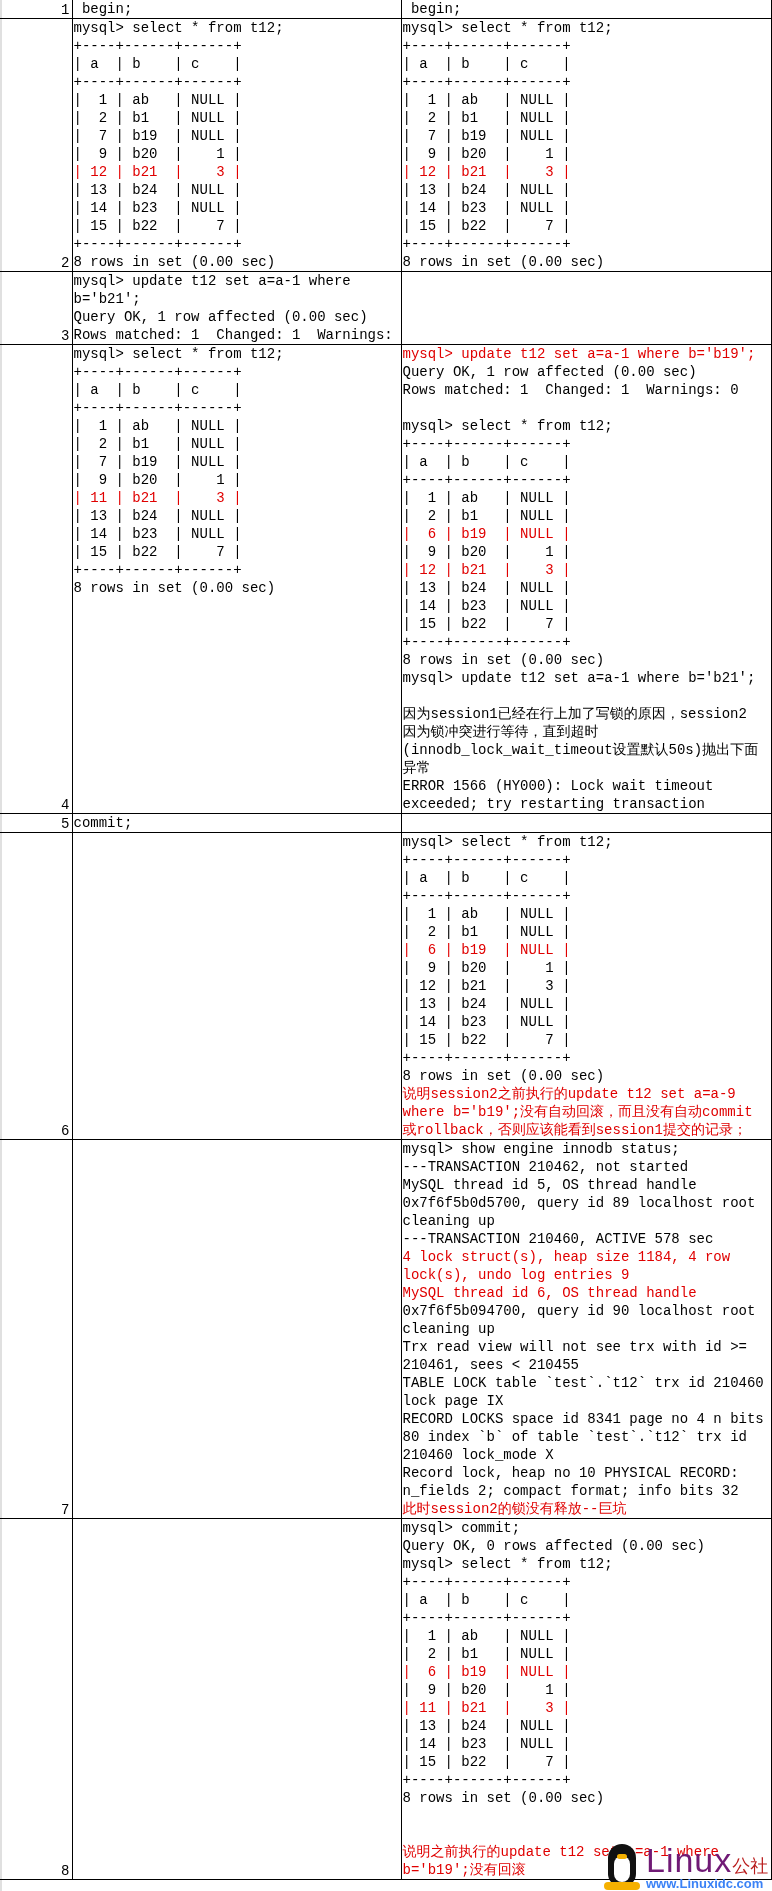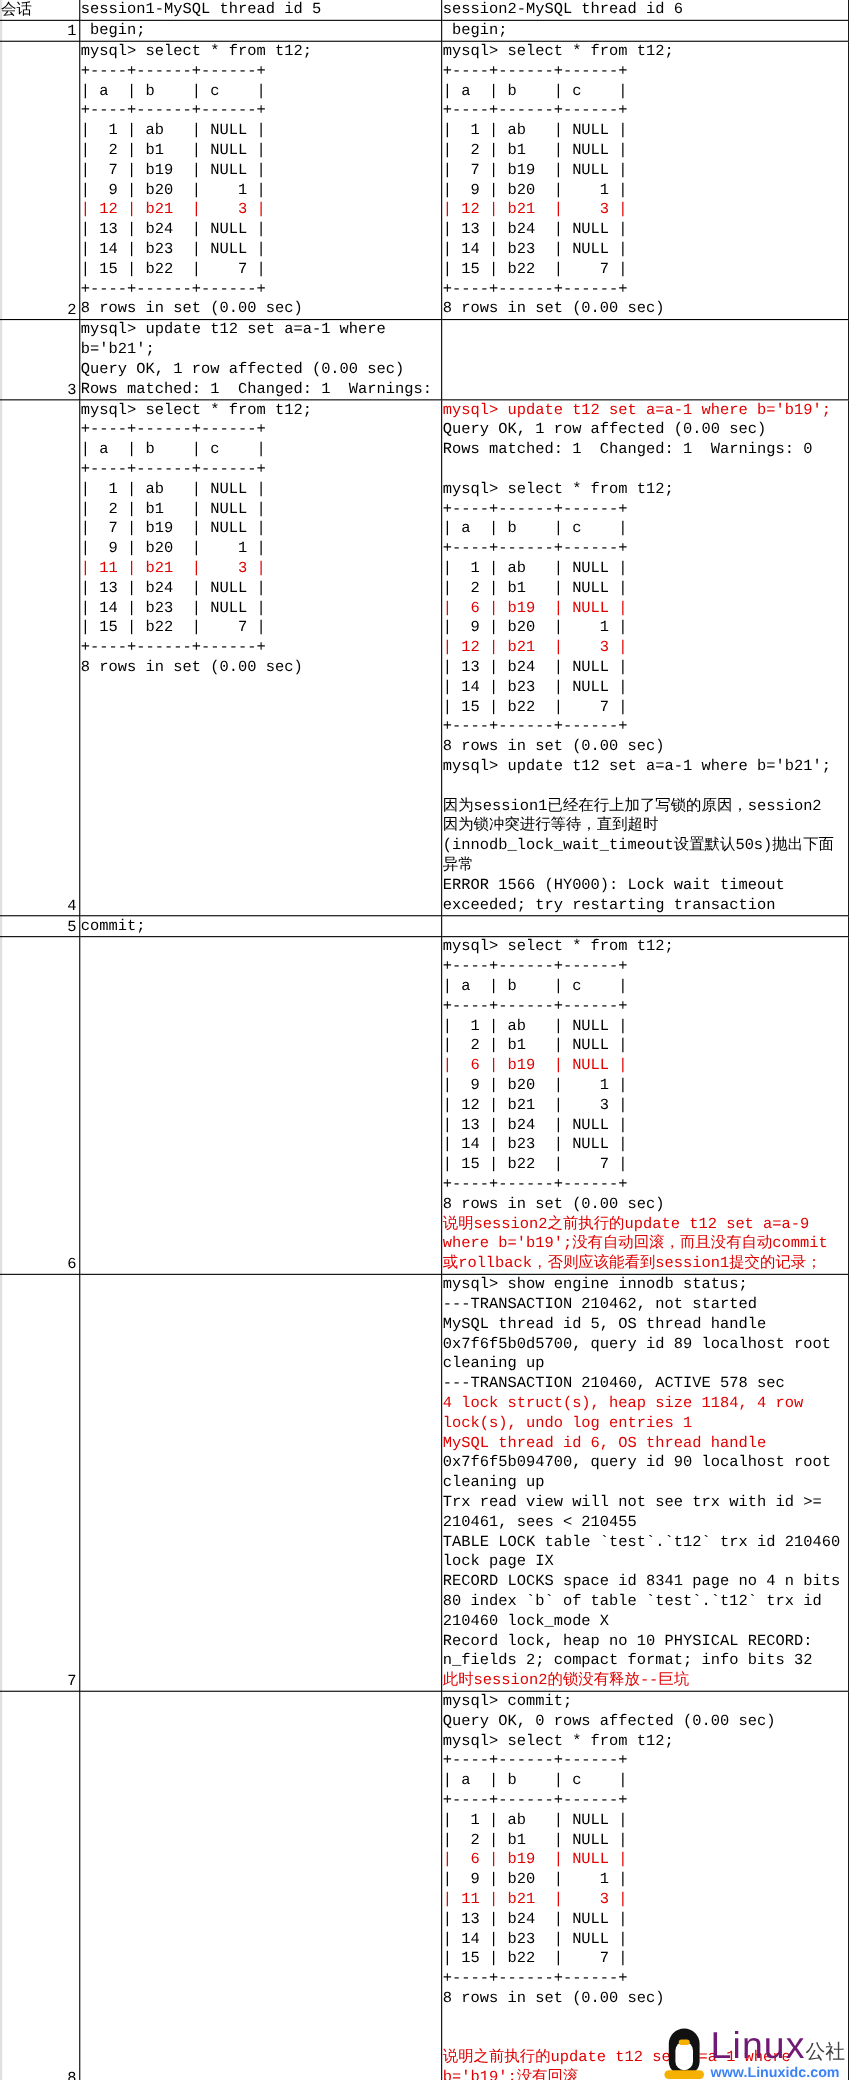--- a/index.html
+++ b/index.html
@@ -27,44 +27,35 @@
     position: absolute; left: 600px; top: 1836px; width: 170px; height: 54px;
     display: flex; align-items: flex-end;
   }
   .penguin { width: 44px; height: 50px; position: relative; }
   .penguin .body { position: absolute; left: 8px; top: 4px; width: 28px; height: 42px; background: #111; border-radius: 14px 14px 12px 12px; }
   .penguin .belly { position: absolute; left: 14px; top: 16px; width: 16px; height: 26px; background: #fff; border-radius: 8px; }
   .penguin .beak { position: absolute; left: 17px; top: 14px; width: 10px; height: 5px; background: #f5b000; border-radius: 4px; }
   .penguin .feet { position: absolute; left: 4px; top: 42px; width: 36px; height: 8px; background: #f5b000; border-radius: 6px; }
   .wm-text { margin-left: 2px; font-family: "Liberation Sans", sans-serif; line-height: 1; }
   .wm-brand { font-size: 34px; font-weight: normal; color: #701a75; letter-spacing: 1px; }
-  .wm-brand-cn { font-size: 18px; color: #404040; font-weight: normal; }
+  .wm-brand-cn { font-size: 18px; color: #b91c1c; font-weight: normal; }
   .wm-url { font-size: 13px; font-weight: bold; color: #3b82f6; }
 </style>
 </head>
 <body>
 
 <div class="gutter"></div>
 
 <table class="grid">
   <colgroup>
     <col style="width:72px">
     <col style="width:329px">
     <col style="width:371px">
   </colgroup>
   <tbody id="grid-body">
-    <tr style="height:18px">
-      <td class="c-no hdr-no">会话</td>
-      <td class="c-s1">
-          <div class="line">session1-MySQL thread id 5</div>
-        </td>
-      <td class="c-s2">
-          <div class="line">session2-MySQL thread id 6</div>
-        </td>
-    </tr>
   <tr style="height: 18px;">
         <td class="c-no">1</td>
         <td class="c-s1">
           <div class="line"> begin;</div>
         </td>
         <td class="c-s2">
           <div class="line"> begin;</div>
         </td>
       </tr>
       <tr style="height: 252px;">
@@ -200,21 +191,21 @@
         <td class="c-no">7</td>
         <td class="c-s1"></td>
         <td class="c-s2">
           <div class="line">mysql&gt; show engine innodb status;</div>
           <div class="line">---TRANSACTION 210462, not started</div>
           <div class="line">MySQL thread id 5, OS thread handle</div>
           <div class="line">0x7f6f5b0d5700, query id 89 localhost root</div>
           <div class="line">cleaning up</div>
           <div class="line">---TRANSACTION 210460, ACTIVE 578 sec</div>
           <div class="line red">4 lock struct(s), heap size 1184, 4 row</div>
-          <div class="line red">lock(s), undo log entries 1</div>
+          <div class="line red">lock(s), undo log entries 9</div>
           <div class="line red">MySQL thread id 6, OS thread handle</div>
           <div class="line">0x7f6f5b094700, query id 90 localhost root</div>
           <div class="line">cleaning up</div>
           <div class="line">Trx read view will not see trx with id &gt;=</div>
           <div class="line">210461, sees &lt; 210455</div>
           <div class="line">TABLE LOCK table `test`.`t12` trx id 210460</div>
           <div class="line">lock page IX</div>
           <div class="line">RECORD LOCKS space id 8341 page no 4 n bits</div>
           <div class="line">80 index `b` of table `test`.`t12` trx id</div>
           <div class="line">210460 lock_mode X</div>

